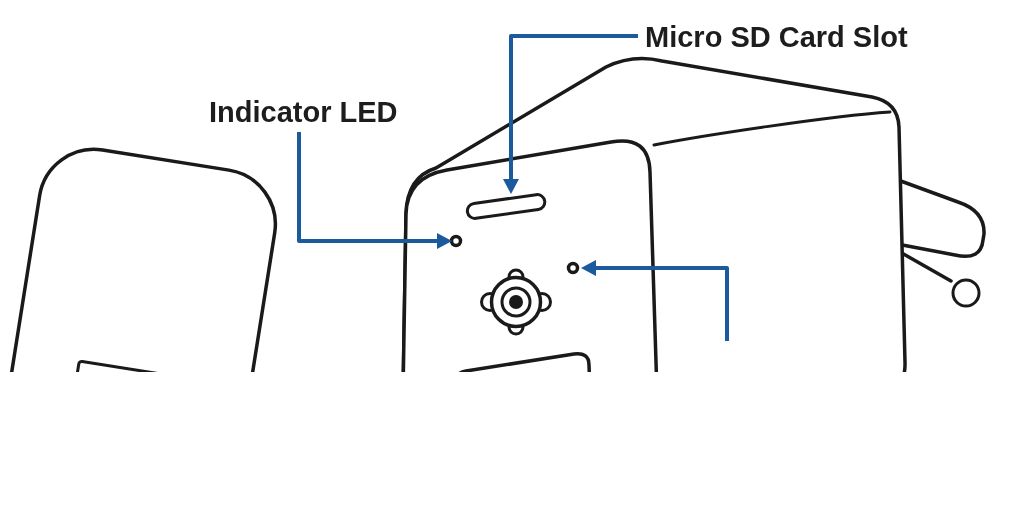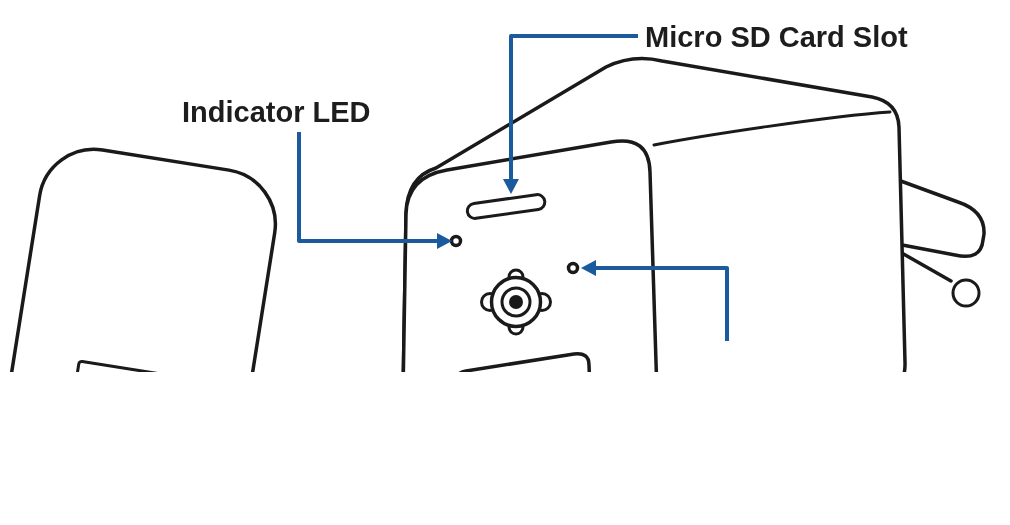--- a/index.html
+++ b/index.html
@@ -23,21 +23,21 @@
   .label {
     position: absolute;
     font-weight: 700;
     font-size: 29px;
     line-height: 34px;
     color: #1d1d1d;
     white-space: nowrap;
     letter-spacing: 0px;
   }
   .label-sd    { left: 645px; top: 20px; }
-  .label-led   { left: 182px; top: 95px; }
+  .label-led   { left: 209px; top: 95px; }
   .label-reset { left: 671px; top: 343px; }
 </style>
 </head>
 <body>
 
 <div class="canvas">
 
   <svg class="diagram-svg" width="1010" height="525" viewBox="0 0 1010 525">
 
     <g fill="none" stroke-width="3.5" stroke-linejoin="round" stroke-linecap="round" stroke="#1a1a1a">

